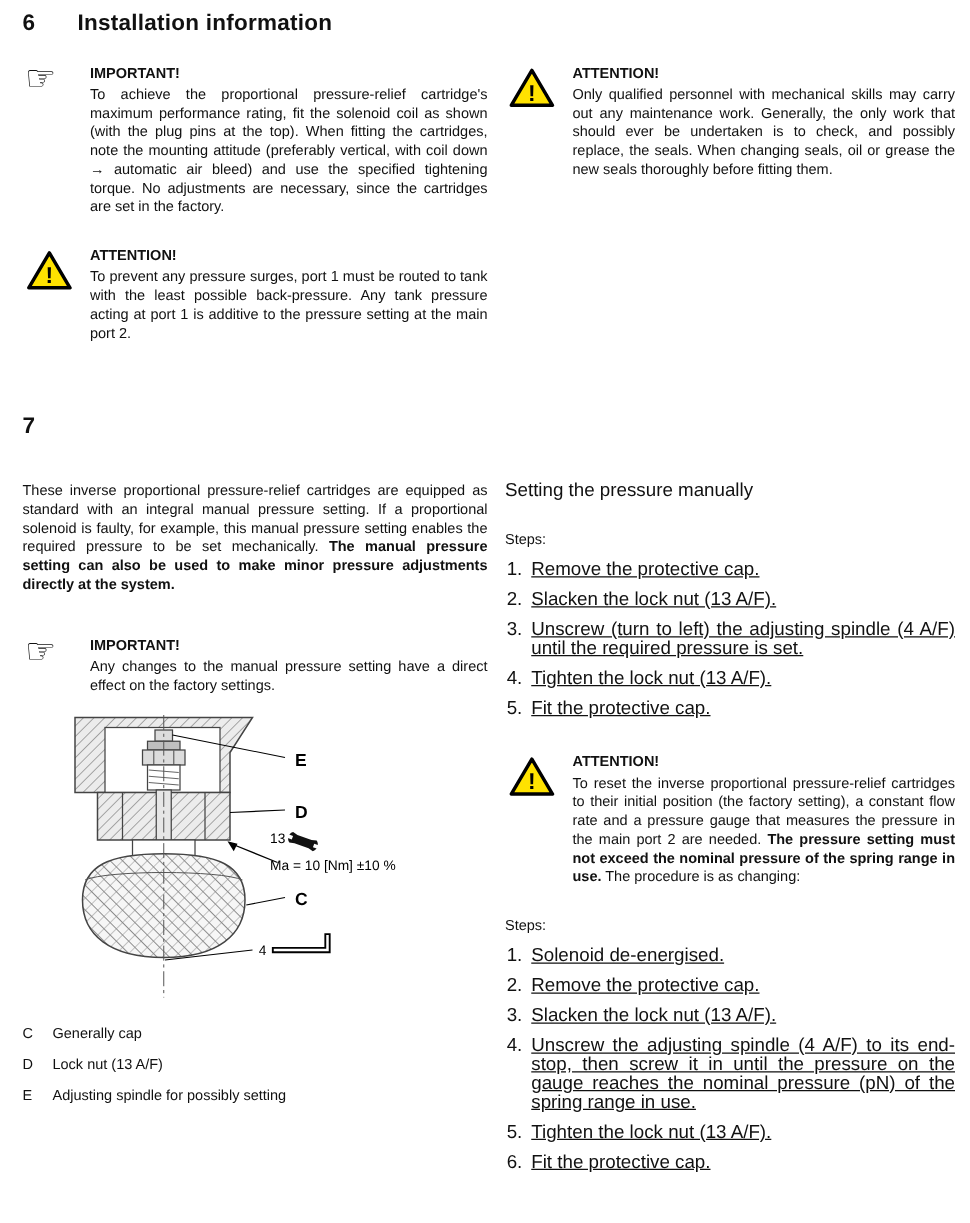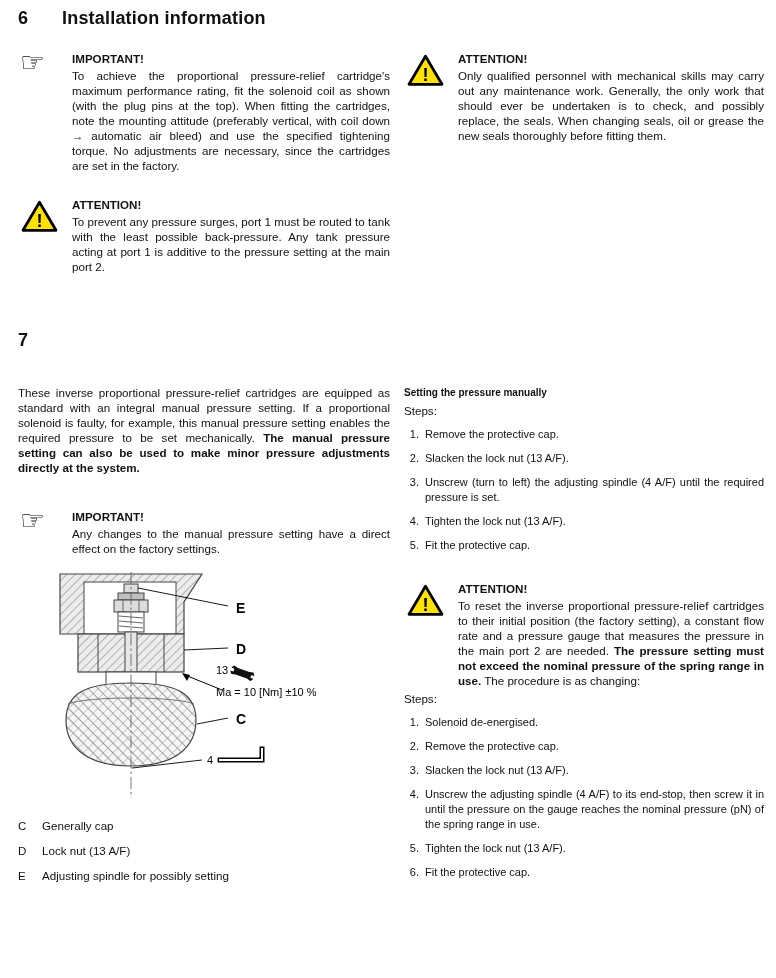--- a/index.html
+++ b/index.html
@@ -22,24 +22,24 @@
   .gutter { width: 54px; flex: none; }
   .hand-glyph { font-size: 28px; line-height: 24px; display: block; margin-left: 2px; }
   .warn { display: block; margin-left: 3px; margin-top: 3px; }
   .nbody { flex: 1; min-width: 0; }
   .nlabel { font-size: 11.6px; font-weight: bold; line-height: 15px; margin-bottom: 2px; }
   p.body { font-size: 11.6px; line-height: 15px; text-align: justify; margin: 0; }
   .mt24 { margin-top: 24px; }
   .mt28 { margin-top: 28px; }
   .mt34 { margin-top: 34px; }
 
-  .subhead { font-size: 10px; font-weight: bold; line-height: 15px; }
-  .steps-label { font-size: 11.6px; line-height: 15px; margin-top: 3px; }
+  .subhead { font-size: 15px; font-weight: normal; line-height: 15px; }
+  .steps-label { font-size: 11.6px; line-height: 15px; margin-top: 24px; }
   ol.steps { margin: 9px 0 0 0; padding-left: 18px; }
-  ol.steps li { font-size: 11px; line-height: 15px; margin-bottom: 9px; padding-left: 3px; text-align: justify; }
+  ol.steps li { font-size: 15px; line-height: 15px; margin-bottom: 9px; padding-left: 3px; text-align: justify; text-decoration: underline; }
 
   .diagram-wrap { margin-top: 16px; margin-left: 8px; }
   .diag text { font-family: "Liberation Sans", "DejaVu Sans", sans-serif; }
   .diag .big { font-size: 14px; font-weight: bold; }
   .diag .small { font-size: 11px; }
 
   .legend { margin-top: 2px; }
   .legend-row { display: flex; font-size: 11.6px; line-height: 15px; margin-top: 10px; }
   .legend-key { width: 24px; flex: none; }
 </style>

